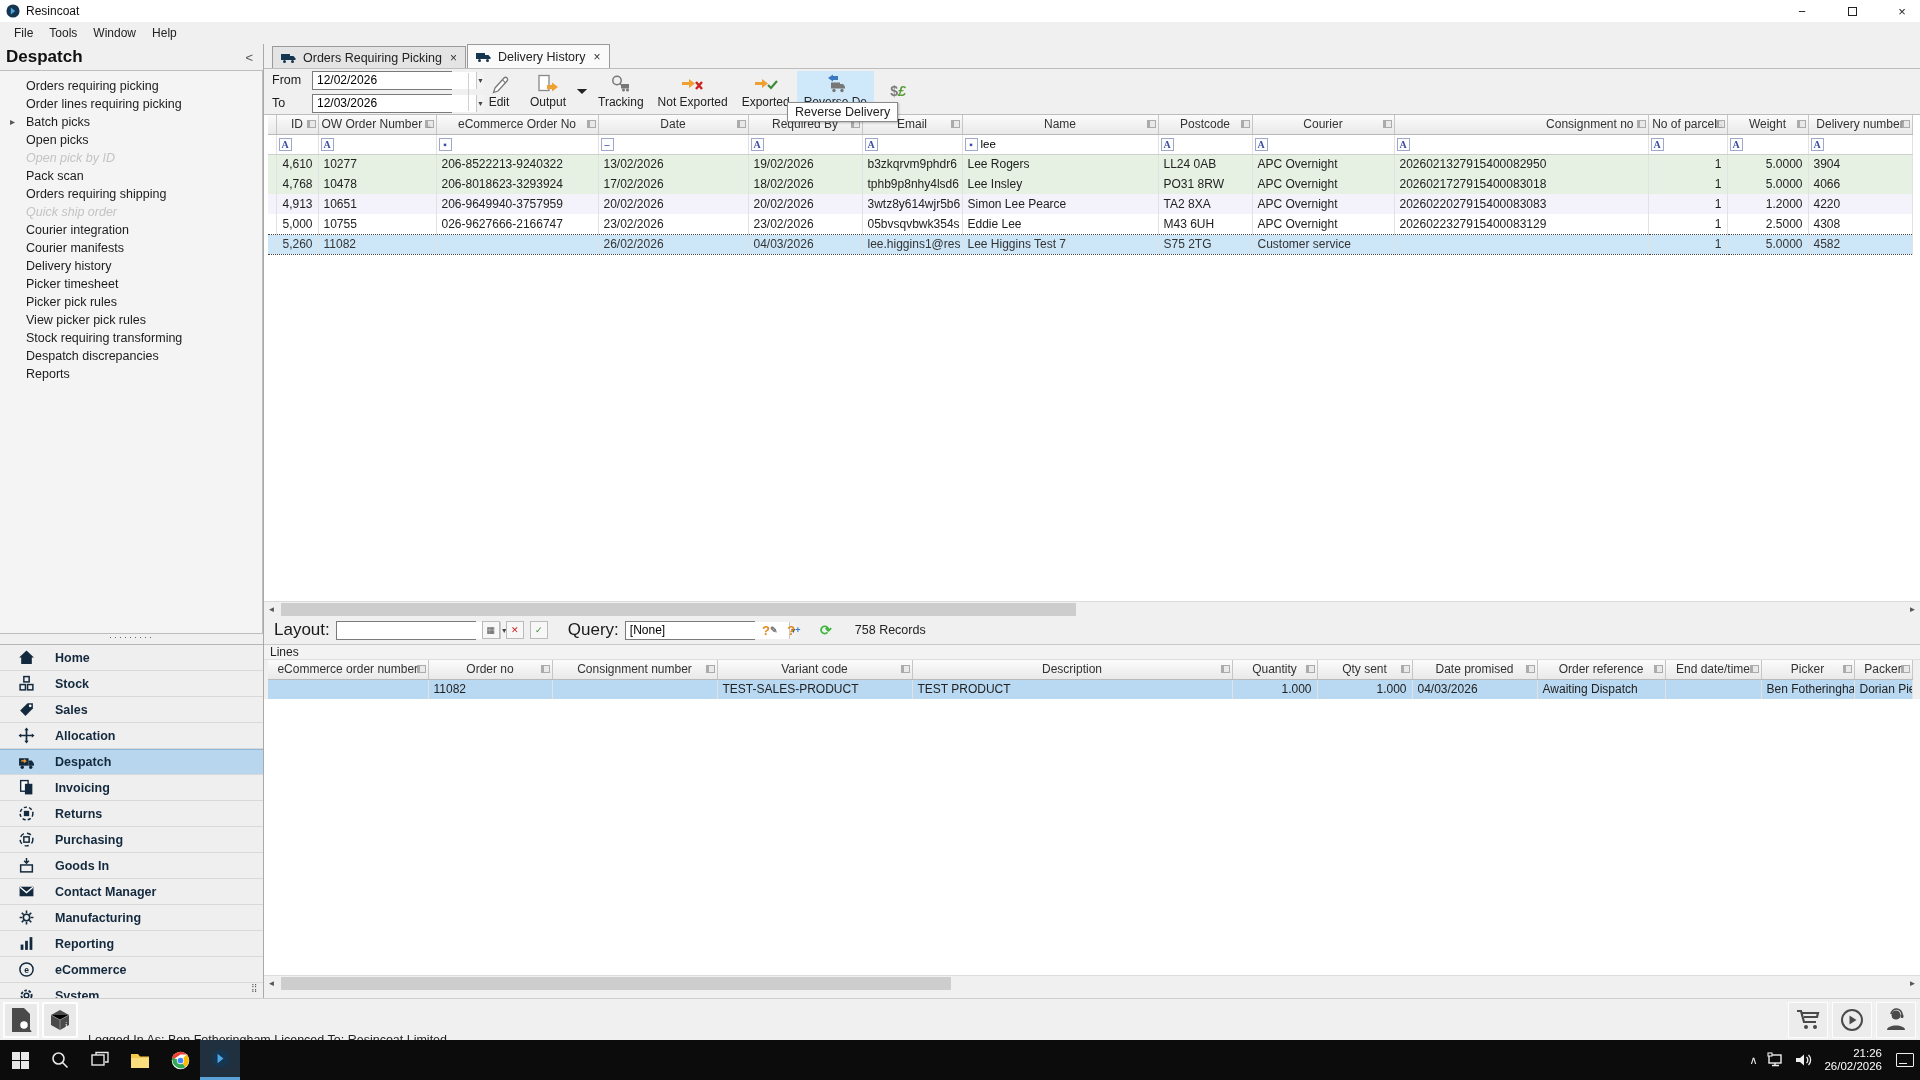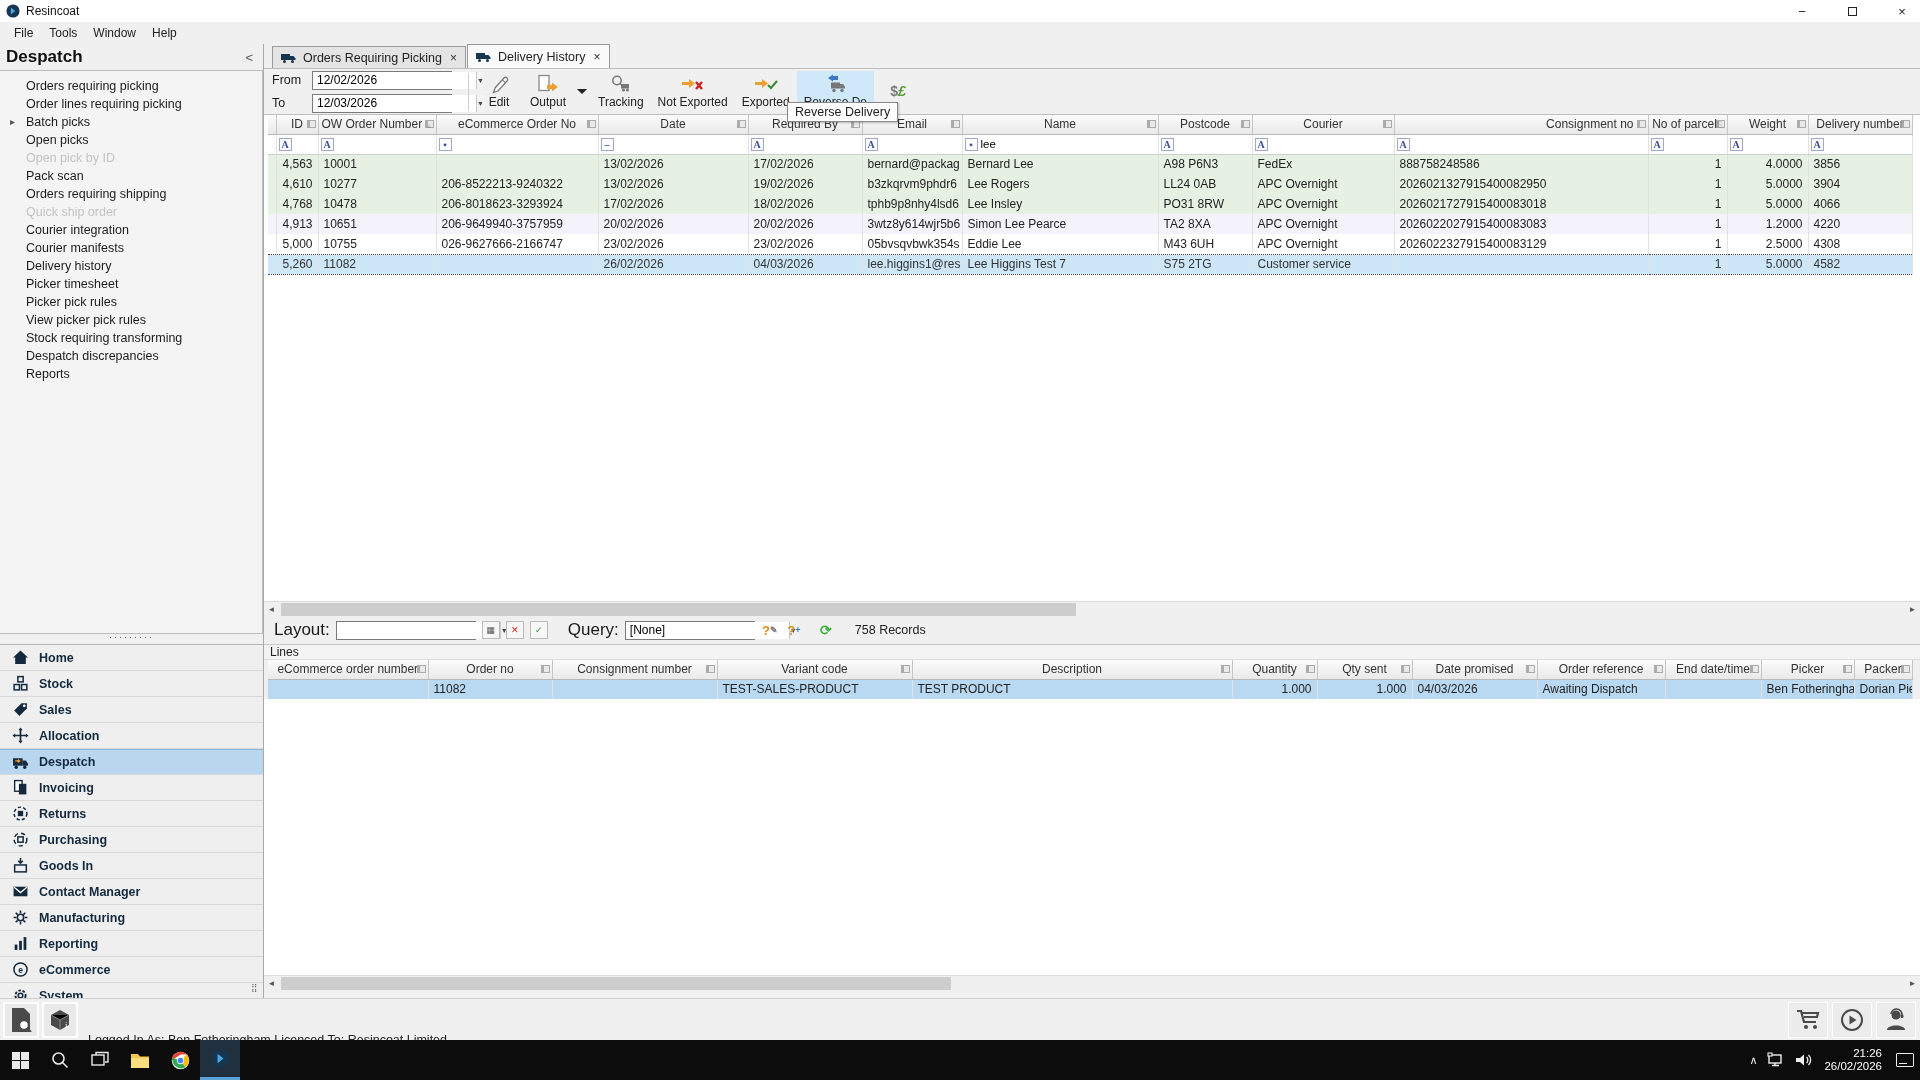--- a/index.html
+++ b/index.html
@@ -23,24 +23,24 @@
   .app-body { position:absolute; top:44px; left:0; width:1920px; height:954px; display:flex; }
 
   
   .sidebar { width:264px; height:954px; background:#f0f0f0; border-right:1px solid #a9a9a9; position:relative; }
   .sidebar-header { height:26px; display:flex; align-items:center; justify-content:space-between; padding:0 10px 0 6px; }
   .sidebar-header .t { font-size:17px; font-weight:bold; color:#111; }
   .sidebar-header .collapse { color:#555; font-size:13px; }
   .side-list { border:1px solid #bdbdbd; border-left:none; height:564px; background:#f4f4f4; padding-top:6px; overflow:hidden; }
   .side-item { height:18px; line-height:18px; padding-left:26px; position:relative; color:#1c1c1c; font-size:12.5px; white-space:nowrap; }
   .side-item .exp { position:absolute; left:10px; top:0; color:#555; font-size:10px; }
-  .side-item.disabled { color:#c3c3c3; }
+  .side-item.disabled { color:#c3c3c3;font-style:italic; }
   .side-splitter { height:10px; text-align:center; color:#555; font-size:9px; letter-spacing:2px; line-height:6px; }
   .side-nav { border-top:1px solid #b5b5b5; }
-  .nav-item { height:26px; display:flex; align-items:center; gap:10px; padding-left:12px; border-bottom:1px solid #d9d9d9; font-size:12.5px; font-weight:bold; color:#13293d; background:#efefef; }
+  .nav-item { height:26px; display:flex; align-items:center; gap:20px; padding-left:18px; border-bottom:1px solid #d9d9d9; font-size:12.5px; font-weight:bold; color:#13293d; background:#efefef; }
   .nav-item svg { width:17px; height:17px; flex:none; }
   .nav-item.active { background:#b8d7ee; border-top:1px solid #8fb8d8; }
   .side-expander { position:absolute; right:6px; bottom:4px; color:#444; font-size:10px; }
 
   
   .content { position:relative; width:1656px; height:954px; display:flex; flex-direction:column; background:#f0f0f0; }
 
   .tabs { height:24px; display:flex; align-items:flex-end; padding-left:8px; gap:1px; background:#f0f0f0; }
   .tab { height:22px; display:flex; align-items:center; gap:6px; padding:0 8px; border:1px solid #9a9a9a; border-bottom:none; background:#e4e4e4; font-size:12.5px; color:#222; }
   .tab.active { background:#fafafa; height:24px; }
@@ -560,36 +560,20 @@
               <td>
                   <div class="fcell">
                     <span class="ficon">A</span>
                     <input style="">
                   </div>
                 </td>
             </tr>
           </thead>
           <tbody>
 
-          <tr class="tint-green">
-                <td></td>
-                <td>4,563</td>
-                <td>10001</td>
-                <td></td>
-                <td>13/02/2026</td>
-                <td>17/02/2026</td>
-                <td>bernard@packag</td>
-                <td>Bernard Lee</td>
-                <td>A98 P6N3</td>
-                <td>FedEx</td>
-                <td>888758248586</td>
-                <td>1</td>
-                <td>4.0000</td>
-                <td>3856</td>
-              </tr>
               <tr class="tint-green">
                 <td></td>
                 <td>4,610</td>
                 <td>10277</td>
                 <td>206-8522213-9240322</td>
                 <td>13/02/2026</td>
                 <td>19/02/2026</td>
                 <td>b3zkqrvm9phdr6</td>
                 <td>Lee Rogers</td>
                 <td>LL24 0AB</td>

